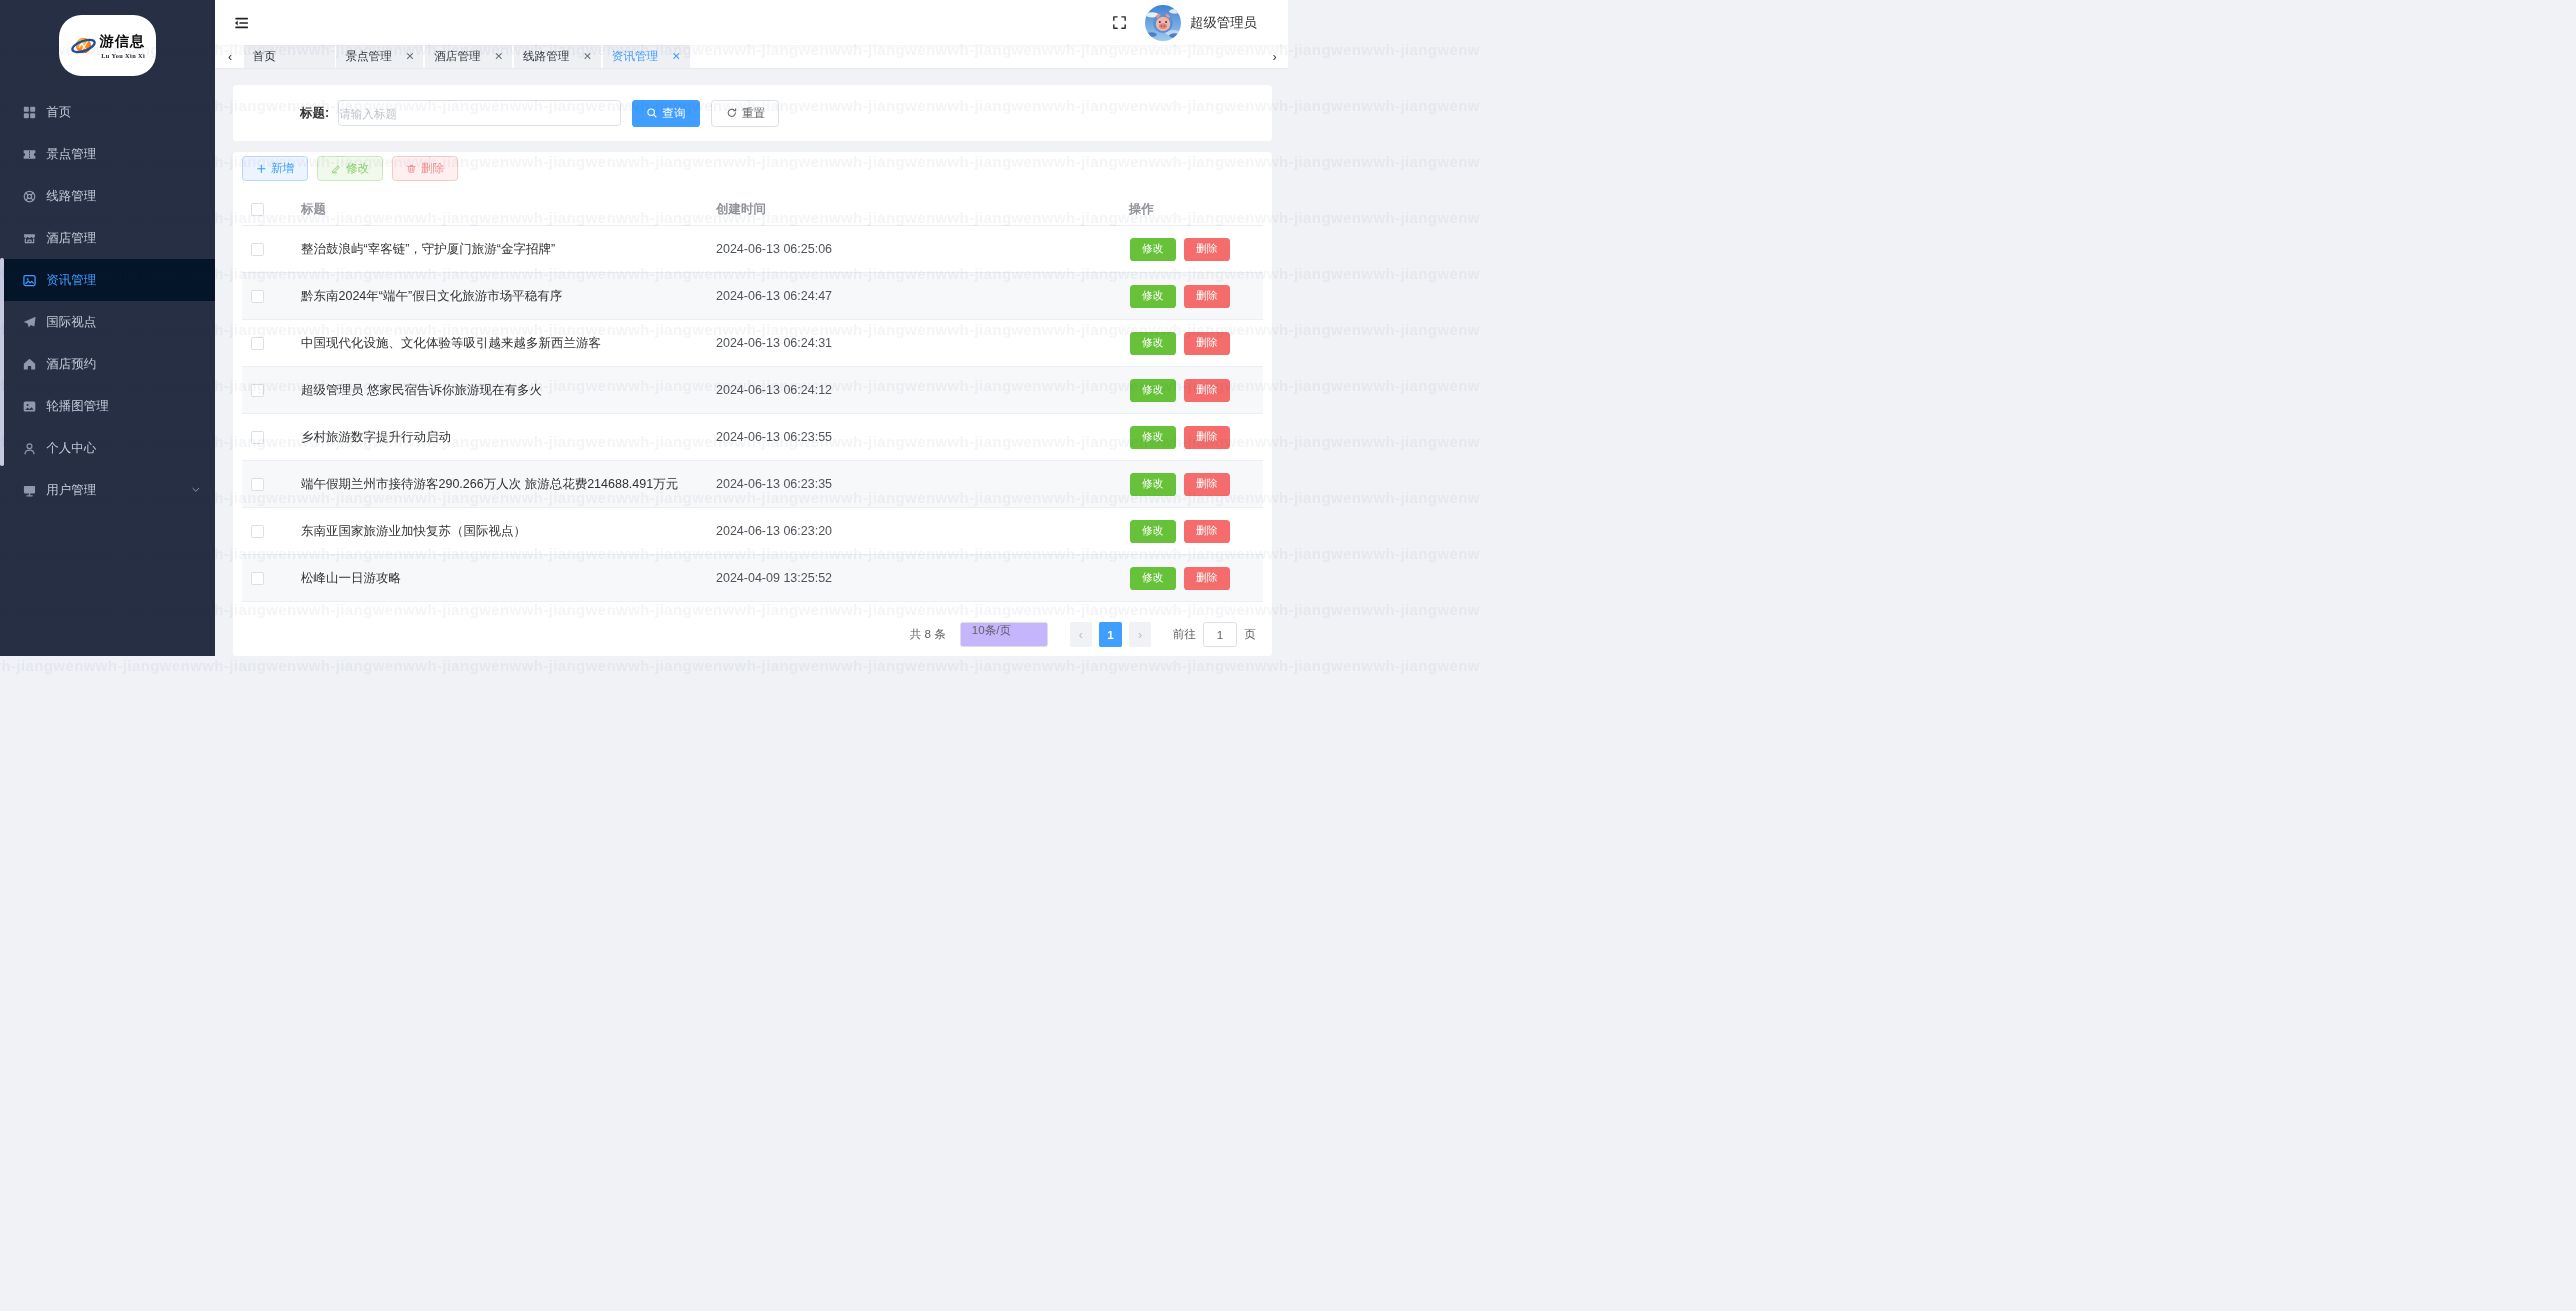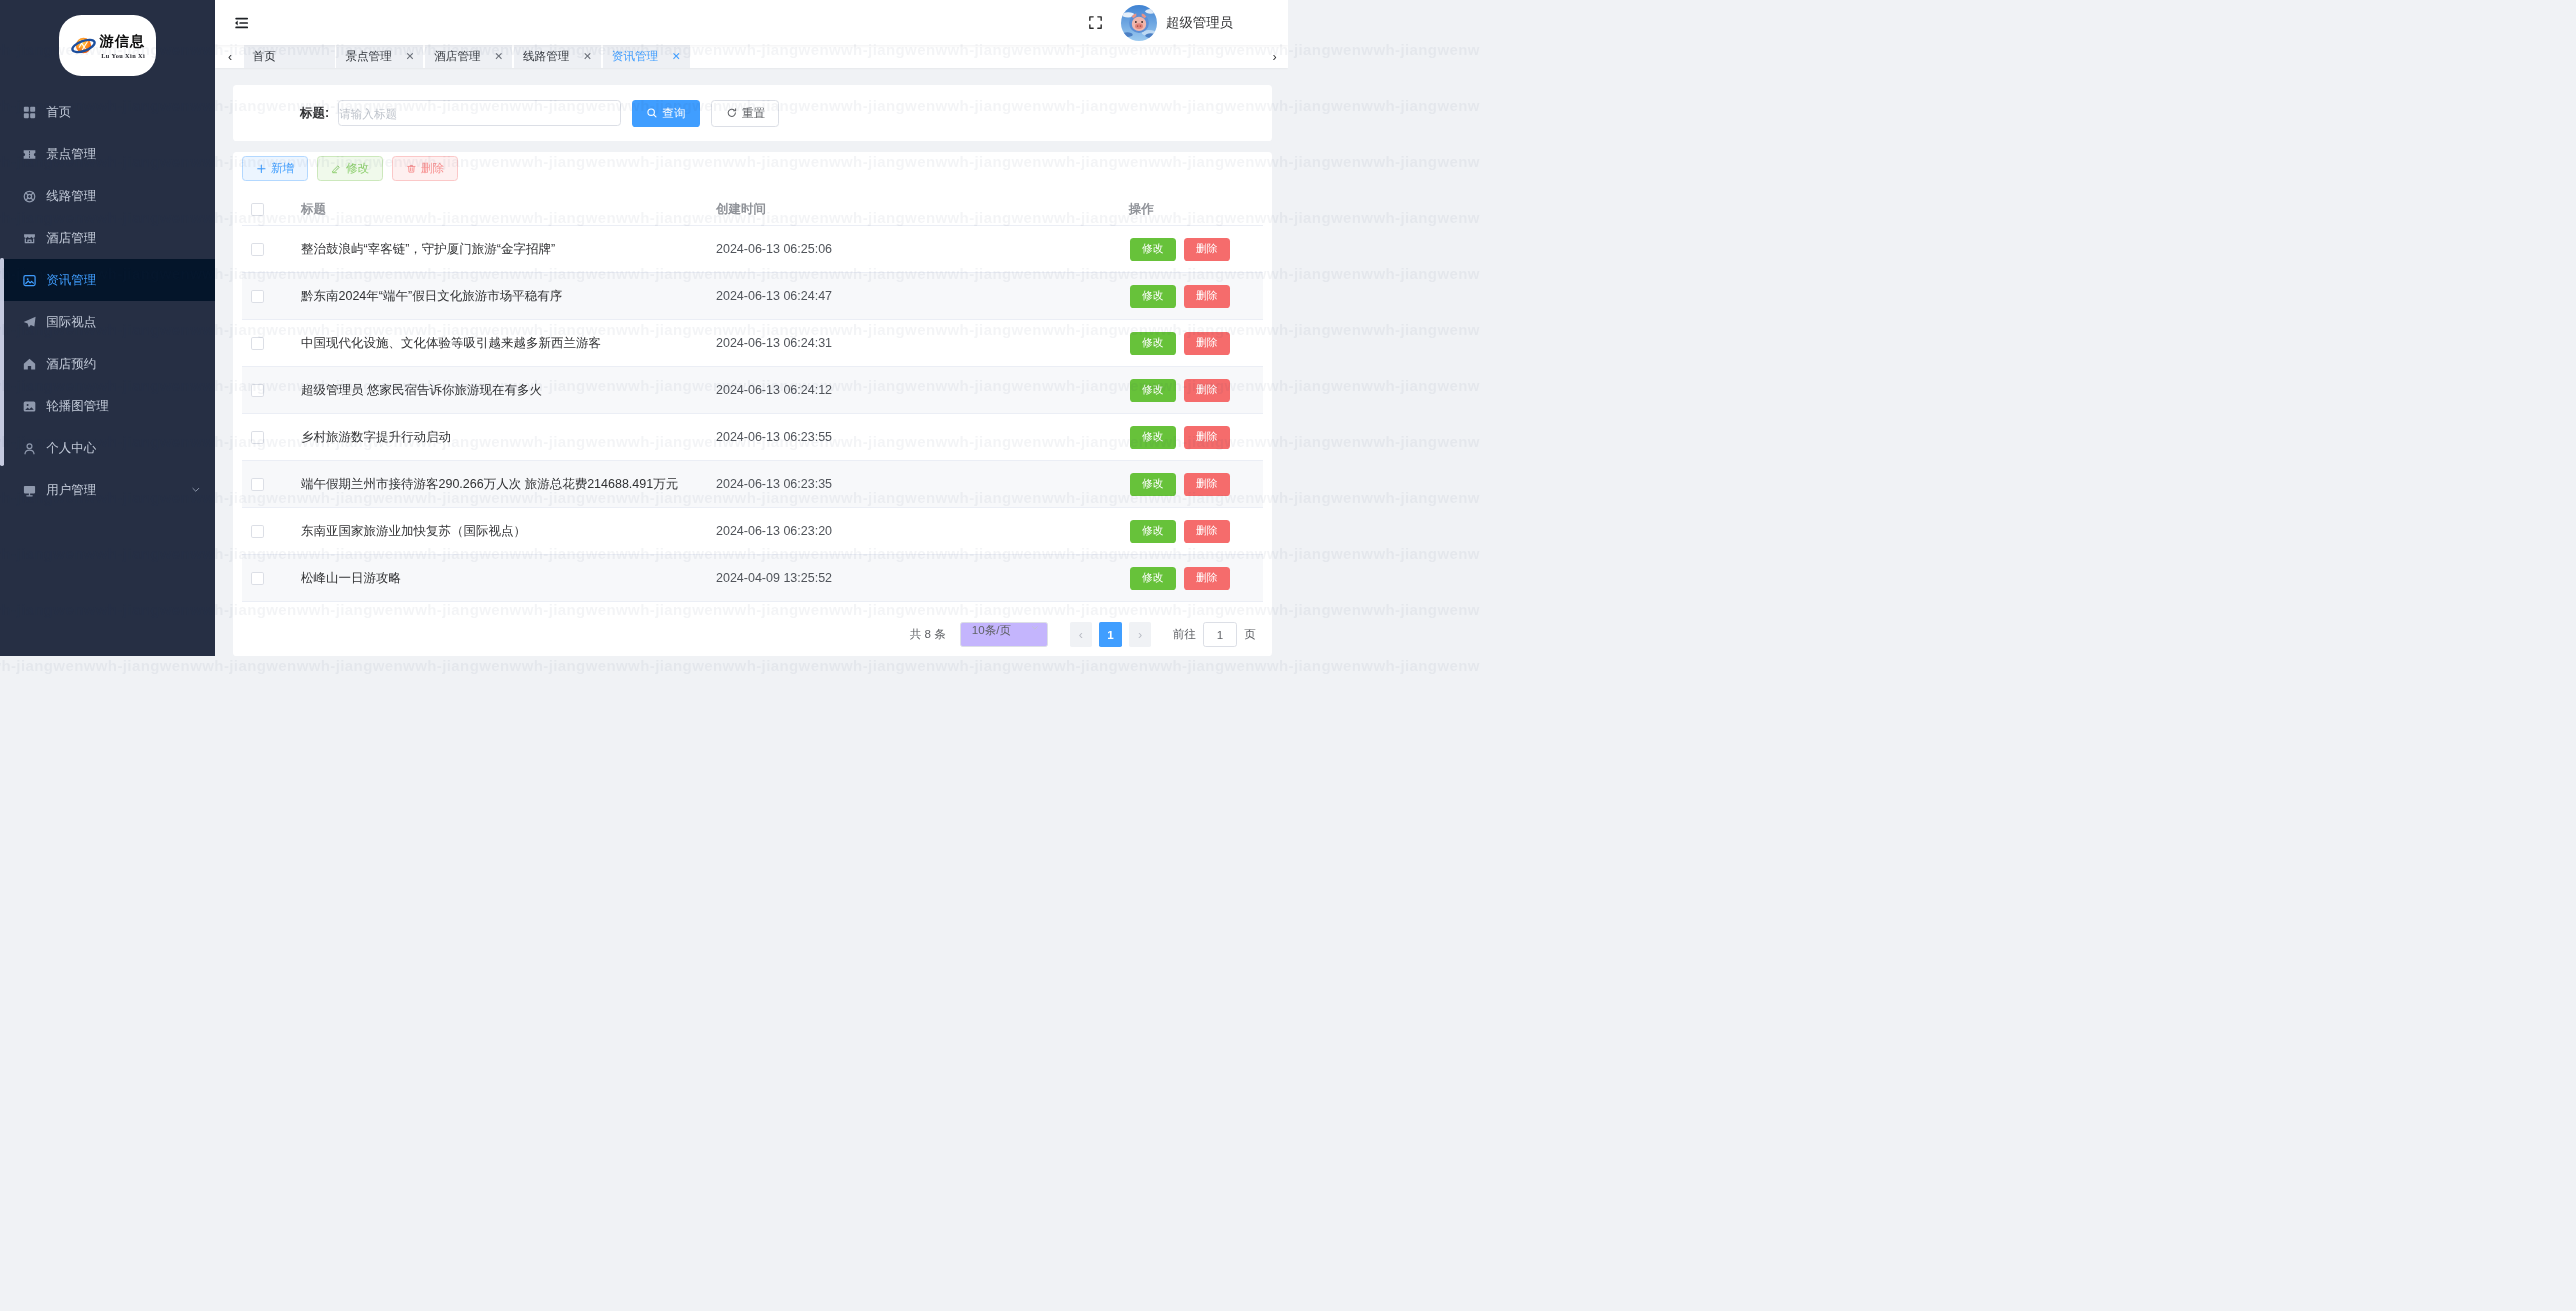--- a/index.html
+++ b/index.html
@@ -23,21 +23,21 @@
   .menu-item .mi-icon svg { width:100%; height:100%; }
   .menu-item.active { background:#04152a; color:#409eff; }
   .menu-item.active .mi-icon { color:#409eff; }
   .menu-arrow { position:absolute; right:13.4px; width:11.6px; height:11.6px; color:#8f99ad; display:inline-flex; }
   .menu-arrow svg { width:100%; height:100%; }
   .side-scrollbar { position:absolute; left:0; top:258px; width:3.6px; height:208px; background:#cdd3e8; border-radius:1.8px; opacity:.95; }
 
   
   .main { flex:1; display:flex; flex-direction:column; min-width:0; }
 
-  .navbar { height:45px; background:#fff; display:flex; align-items:center; padding:0 55px 0 18px; box-shadow:0 0.9px 3.6px rgba(0,21,41,.08); position:relative; z-index:3; }
+  .navbar { height:45px; background:#fff; display:flex; align-items:center; padding:0 31px 0 18px; box-shadow:0 0.9px 3.6px rgba(0,21,41,.08); position:relative; z-index:3; }
   .fold-btn { width:16px; height:16px; color:#1f2226; cursor:pointer; display:inline-flex; }
   .fold-btn svg { width:100%; height:100%; }
   .nav-right { margin-left:auto; display:flex; align-items:center; }
   .fs-btn { width:15px; height:15px; color:#2d2d2d; cursor:pointer; display:inline-flex; }
   .fs-btn svg { width:100%; height:100%; }
   .avatar { width:36px; height:36px; border-radius:50%; overflow:hidden; margin-left:18px; background:linear-gradient(180deg,#3f82d2,#9ccaf0); cursor:pointer; flex-shrink:0; }
   .avatar svg { width:100%; height:100%; display:block; }
   .username { font-size:13.4px; color:#303133; margin-left:9px; cursor:pointer; white-space:nowrap; }
 
   .tags { height:23px; background:#fff; display:flex; align-items:center; padding-left:8px; box-shadow:0 0.9px 2.7px 0 rgba(0,0,0,.08); position:relative; z-index:2; }

